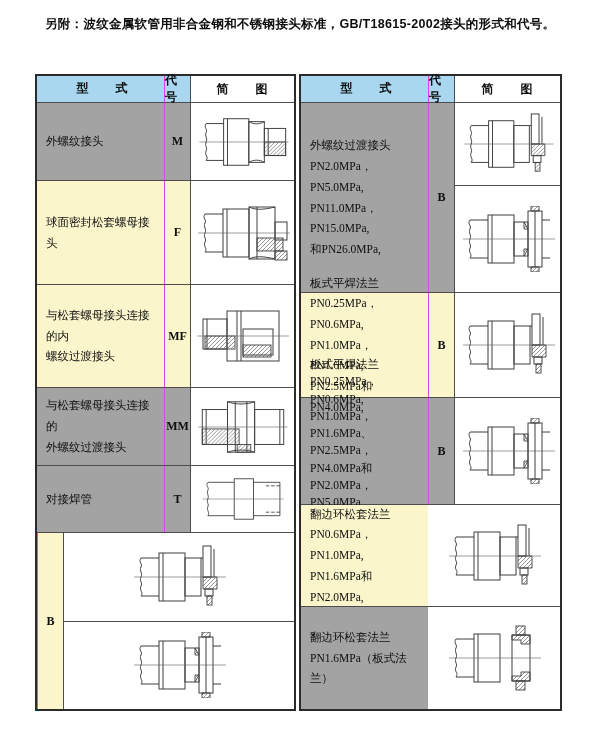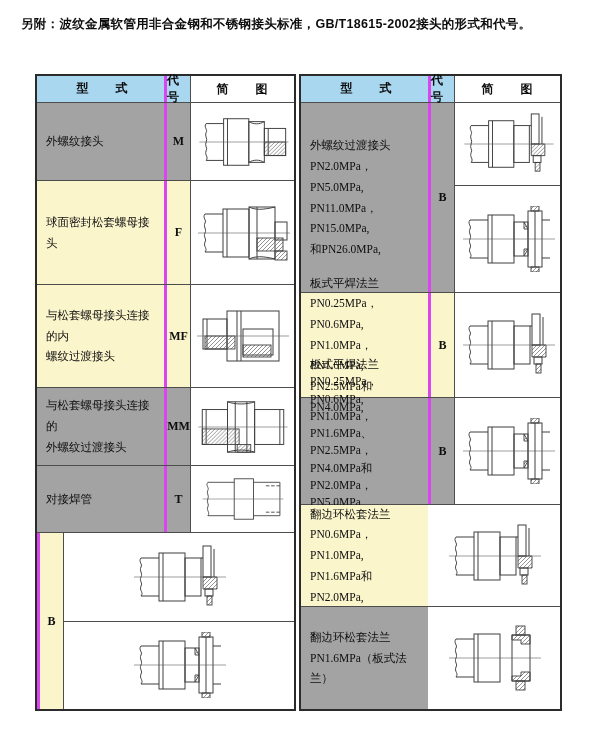--- a/index.html
+++ b/index.html
@@ -2,21 +2,21 @@
 <html style="--header-bg: #aad7f0; --row-highlight: #fbf5cc; --border: #2b2b2b;"><head>
 <meta charset="utf-8">
 <style>
   * { box-sizing: border-box; }
   html,body { margin:0; padding:0; }
   body {
     width:600px; height:740px; position:relative; background:#ffffff;
     font-family:"Liberation Sans", sans-serif; color:#111;
   }
   .title {
-    position:absolute; left:21px; top:16px; width:540px;
+    position:absolute; left:45px; top:16px; width:540px;
     font-size:12.5px; font-weight:bold; letter-spacing:0.3px; color:#0d0d0d;
   }
   .tbl {
     position:absolute; top:74px; border:2px solid var(--border,#2b2b2b); background:#a3a3a3;
   }
   .tbl-left  { left:35px;  width:261px; }
   .tbl-right { left:299px; width:263px; }
   .row { display:flex; align-items:stretch; }
   .row + .row { border-top:1px solid #4d4d4d; }
   .hdr { background:var(--header-bg,#aad7f0); }
@@ -26,21 +26,21 @@
   }
   .cell { min-width:0; }
   .c-type {
     width:127px; display:flex; align-items:center;
     padding:4px 5px 4px 9px;
     font-family:"Liberation Serif", serif; font-size:11.5px; line-height:1.8;
     white-space:pre-line; color:#0e0e0e;
   }
   .lh-tight { line-height:1.5; }
   .c-code {
-    width:27px; border-left:3px solid #d946ef; border-right:1px solid #4d4d4d;
+    width:27px; border-left:1px solid #d946ef; border-right:1px solid #4d4d4d;
     display:flex; align-items:center; justify-content:center;
     font-family:"Liberation Serif", serif; font-size:12px; font-weight:600; color:#0e0e0e;
   }
   .c-diag { flex:1; display:flex; align-items:center; justify-content:center; background:#fff; }
   .c-diag.split { flex-direction:column; align-items:stretch; justify-content:flex-start; padding:0; }
   .sub { flex:1; display:flex; align-items:center; justify-content:center; }
   .sub + .sub { border-top:1px solid #4d4d4d; }
   .hl .c-type, .hl .c-code { background:var(--row-highlight,#fbf5cc); }
   .dsvg { display:block; }
   .ln { stroke:#3f3f3f; stroke-width:1; fill:none; }

